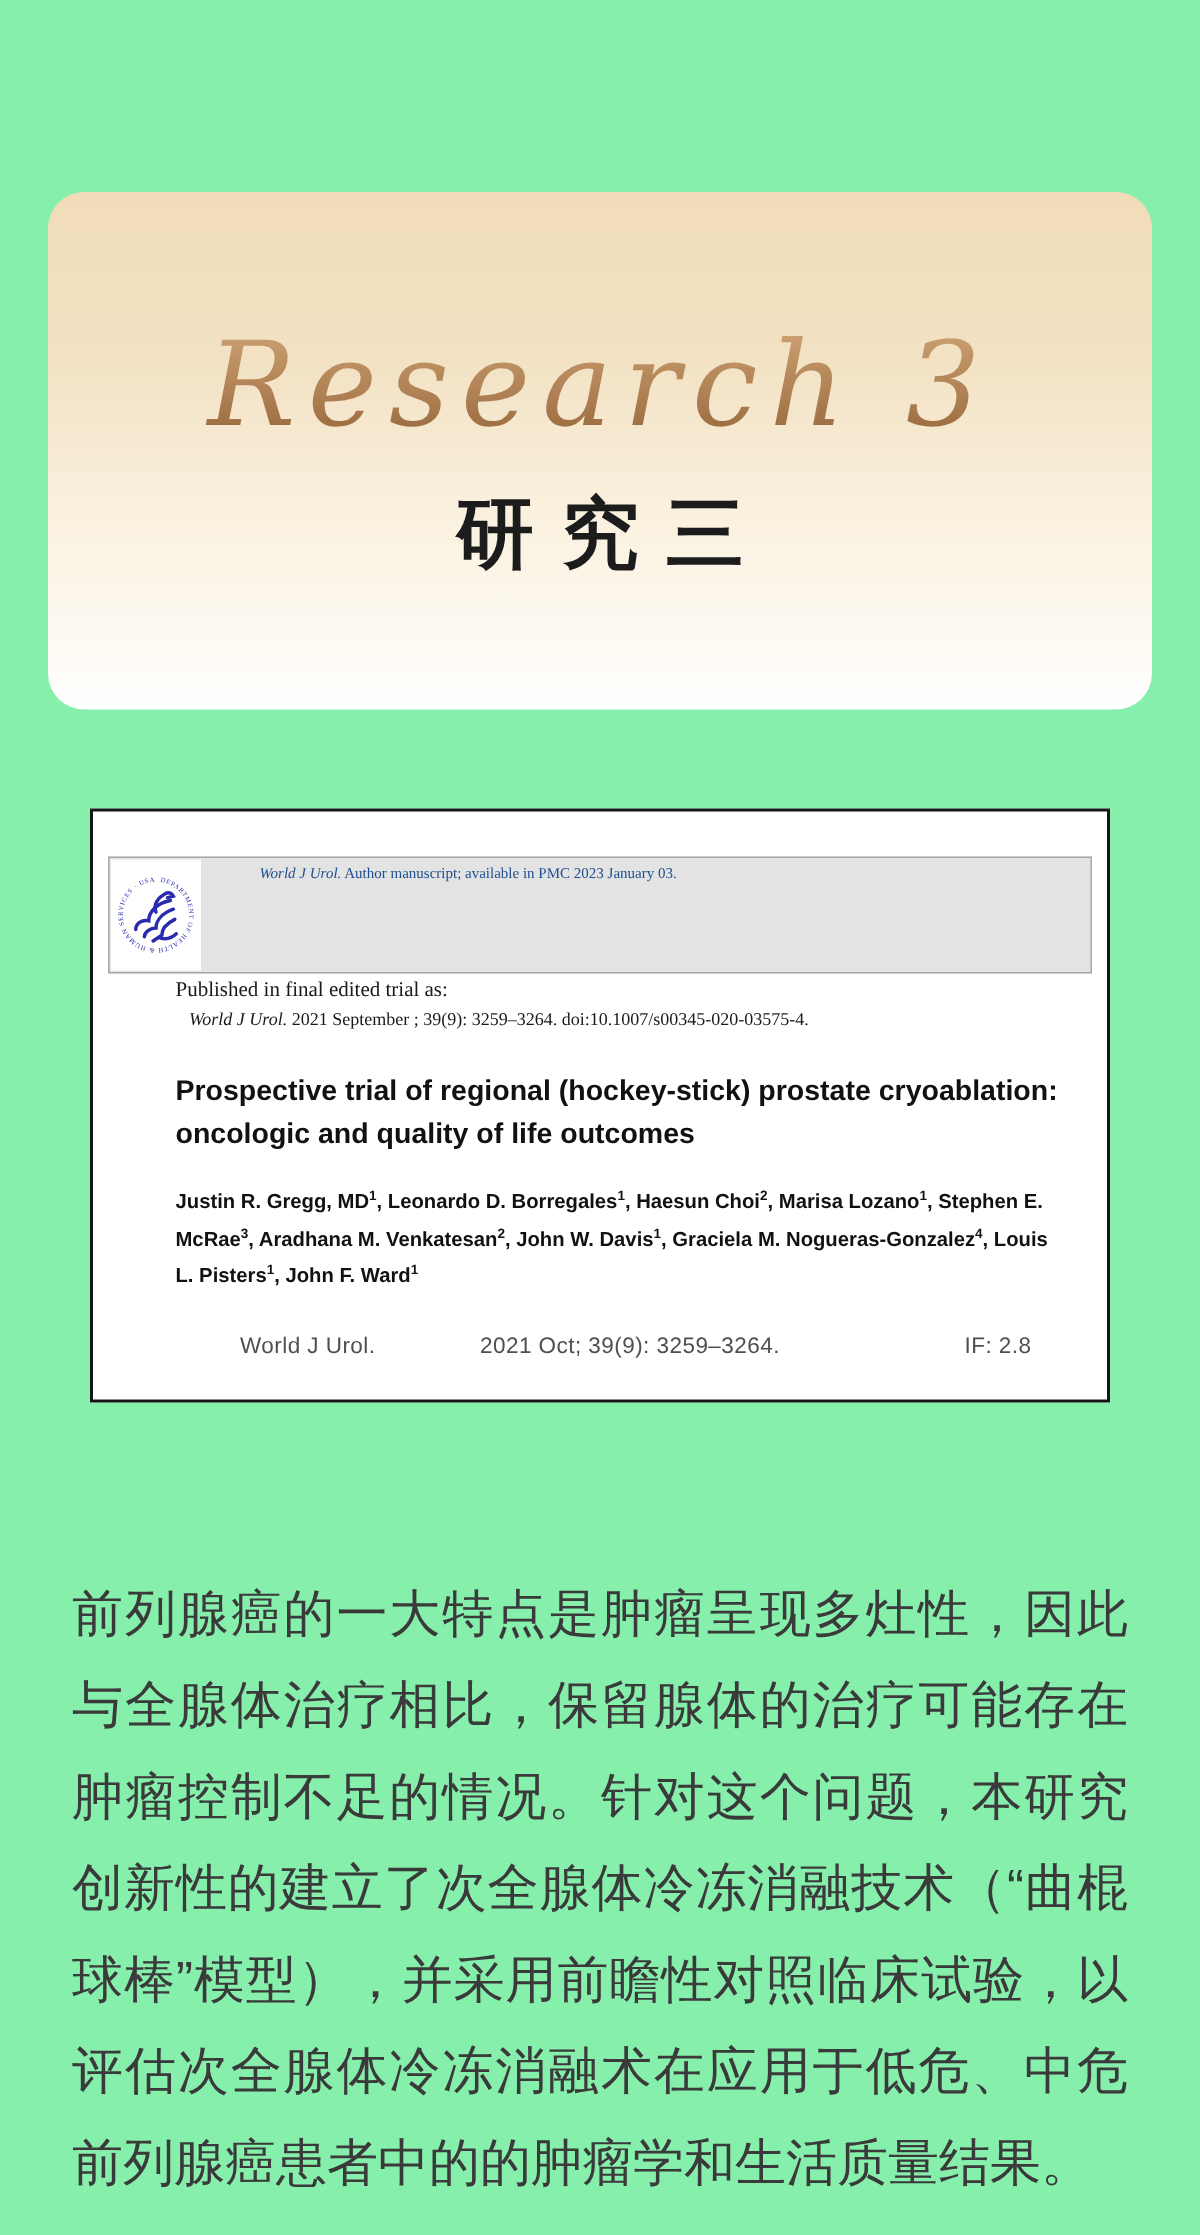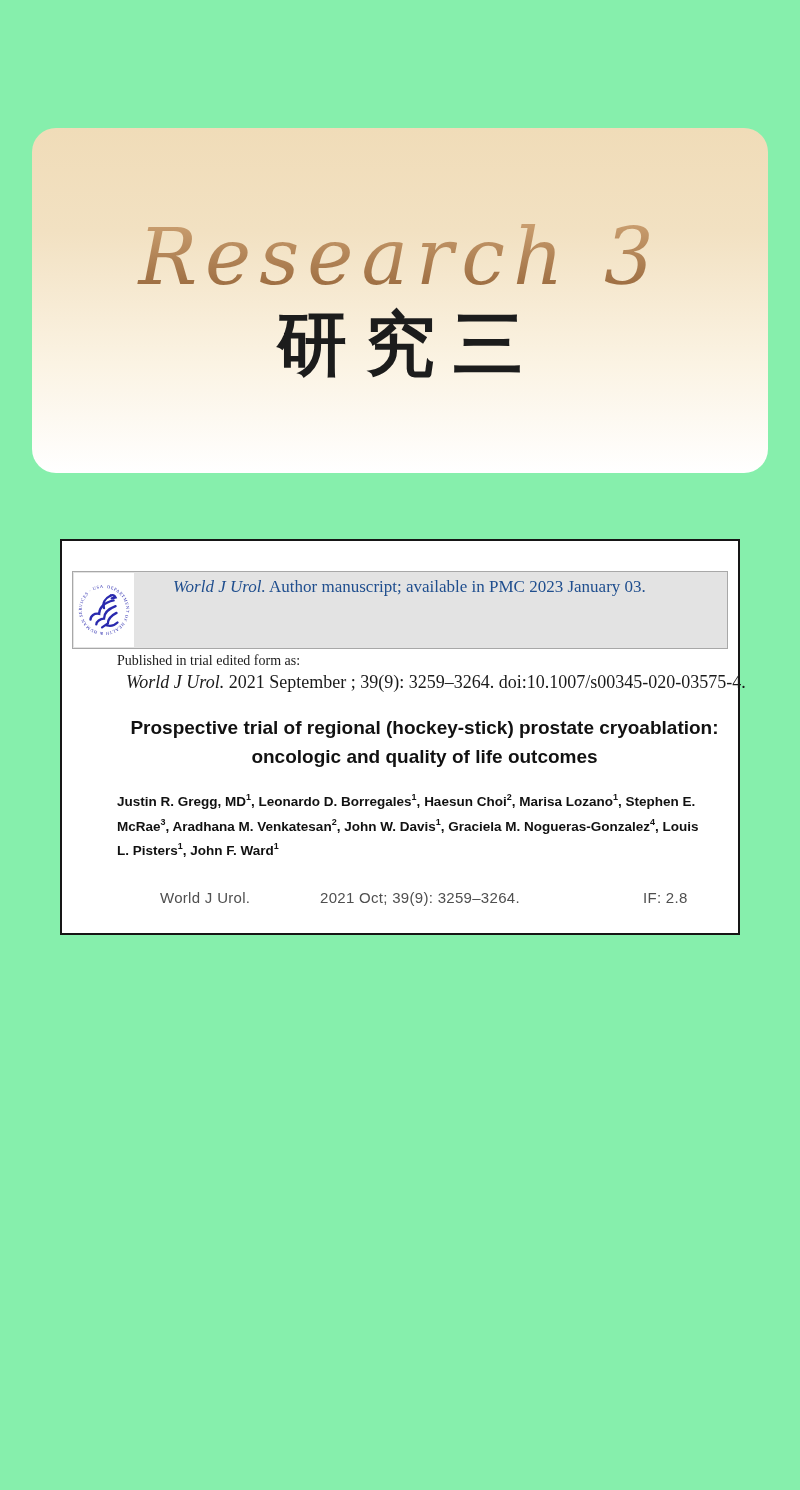--- a/index.html
+++ b/index.html
@@ -15,56 +15,56 @@
     background:linear-gradient(180deg,#f0dcb8 0%,#f2e1c2 30%,#fbf3e3 68%,#ffffff 100%);
   }
   .hero-en {
     margin-top:86px;
     font-family:"DejaVu Serif", serif; font-style:italic;
     font-size:78px; line-height:86px; letter-spacing:8px;
     background:linear-gradient(180deg,#cda273 5%,#9a6a3e 90%);
     -webkit-background-clip:text; background-clip:text; color:transparent;
   }
   .hero-zh {
-    margin-top:0px;
-    font-family:Liberation Sans, sans-serif; font-weight:700;
-    font-size:70px; line-height:88px; letter-spacing:18px; padding-left:18px;
+    margin-top:13px;
+    font-family:Liberation Serif, serif; font-weight:700;
+    font-size:52px; line-height:88px; letter-spacing:18px; padding-left:18px;
     color:#1c1c1c;
   }
 
   
   .paper-card {
     position:absolute; left:60px; top:539px; width:680px; height:396px;
     background:#ffffff; border:2px solid #161616; box-sizing:border-box;
   }
   .pmc-header {
     position:absolute; left:10px; right:10px; top:30px; height:78px;
     background:#e3e3e3; border:1px solid #a8a8a8; box-sizing:border-box;
   }
   .logo-box {
     position:absolute; left:1px; top:1px; width:60px; height:74px;
     background:#ffffff; display:flex; align-items:center; justify-content:center;
   }
   .pmc-text { position:absolute; left:100px; top:3px; white-space:nowrap; }
   .pmc-title { font-size:27px; font-weight:700; color:#0d0d0d; letter-spacing:0.5px; }
   .pmc-sub   { margin-top:3px; font-family:"Liberation Serif",serif; font-size:17px; color:#1f4e8e; }
-  .pmc-avail { margin-top:2px; font-family:"Liberation Serif",serif; font-size:17px; color:#1f4e8e; }
+  .pmc-avail { margin-top:2px; font-family:"Liberation Serif",serif; font-size:10px; color:#1f4e8e; }
   .it { font-style:italic; }
 
   .pub-line1 {
     position:absolute; left:55px; top:112px;
     font-family:"Liberation Serif",serif; font-size:14px; color:#1a1a1a;
   }
   .pub-line2 {
     position:absolute; left:64px; top:131px; white-space:nowrap;
-    font-family:"Liberation Serif",serif; font-size:18px; color:#1a1a1a;
+    font-family:"Liberation Serif",serif; font-size:12px; color:#1a1a1a;
   }
   .paper-title {
     position:absolute; left:55px; top:172px; width:615px;
-    font-size:19px; font-weight:700; line-height:29px; color:#111111;text-align:center;
+    font-size:19px; font-weight:700; line-height:29px; color:#111111;
   }
   .paper-authors {
     position:absolute; left:55px; top:246px; width:585px;
     font-size:13.5px; font-weight:700; line-height:21px; color:#111111;
   }
   .paper-authors sup { font-size:9px; font-weight:700; }
   .paper-footer {
     position:absolute; left:0; right:0; top:348px; height:24px;
     font-size:15px; color:#4f4f4f; letter-spacing:0.3px;
   }
@@ -111,30 +111,31 @@
           </g>
         </svg>
       </div>
       <div class="pmc-text">
         <div class="pmc-avail">
           <span class="it">World J Urol.</span><span> Author manuscript; available in PMC 2023 January 03.</span>
         </div>
       </div>
     </div>
 
-    <div class="pub-line1">Published in trial edited form as:</div>
+    <div class="pub-line1">Published in final edited trial as:</div>
     <div class="pub-line2">
       <span class="it">World J Urol.</span><span> 2021 September ; 39(9): 3259–3264. doi:10.1007/s00345-020-03575-4.</span>
     </div>
 
     <div class="paper-title">Prospective trial of regional (hockey-stick) prostate cryoablation: oncologic and quality of life outcomes</div>
 
     <div class="paper-authors" id="authors"><span>Justin R. Gregg, MD</span><sup>1</sup>, <span>Leonardo D. Borregales</span><sup>1</sup>, <span>Haesun Choi</span><sup>2</sup>, <span>Marisa Lozano</span><sup>1</sup>, <span>Stephen E. McRae</span><sup>3</sup>, <span>Aradhana M. Venkatesan</span><sup>2</sup>, <span>John W. Davis</span><sup>1</sup>, <span>Graciela M. Nogueras-Gonzalez</span><sup>4</sup>, <span>Louis L. Pisters</span><sup>1</sup>, <span>John F. Ward</span><sup>1</sup></div>
 
     <div class="paper-footer">
       <span class="pf-journal">World J Urol.</span>
       <span class="pf-citation">2021 Oct; 39(9): 3259–3264.</span>
       <span class="pf-if">IF: 2.8</span>
     </div>
   </div>
 
+  <p class="summary">前列腺癌的一大特点是肿瘤呈现多灶性，因此与全腺体治疗相比，保留腺体的治疗可能存在肿瘤控制不足的情况。针对这个问题，本研究创新性的建立了次全腺体冷冻消融技术（“曲棍球棒”模型），并采用前瞻性对照临床试验，以评估次全腺体冷冻消融术在应用于低危、中危前列腺癌患者中的的肿瘤学和生活质量结果。</p>
 
 </div>
 
 </body></html>

